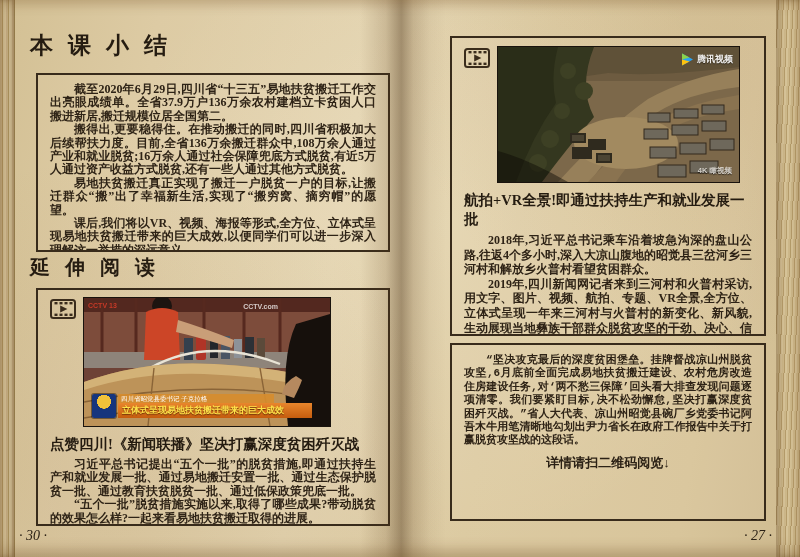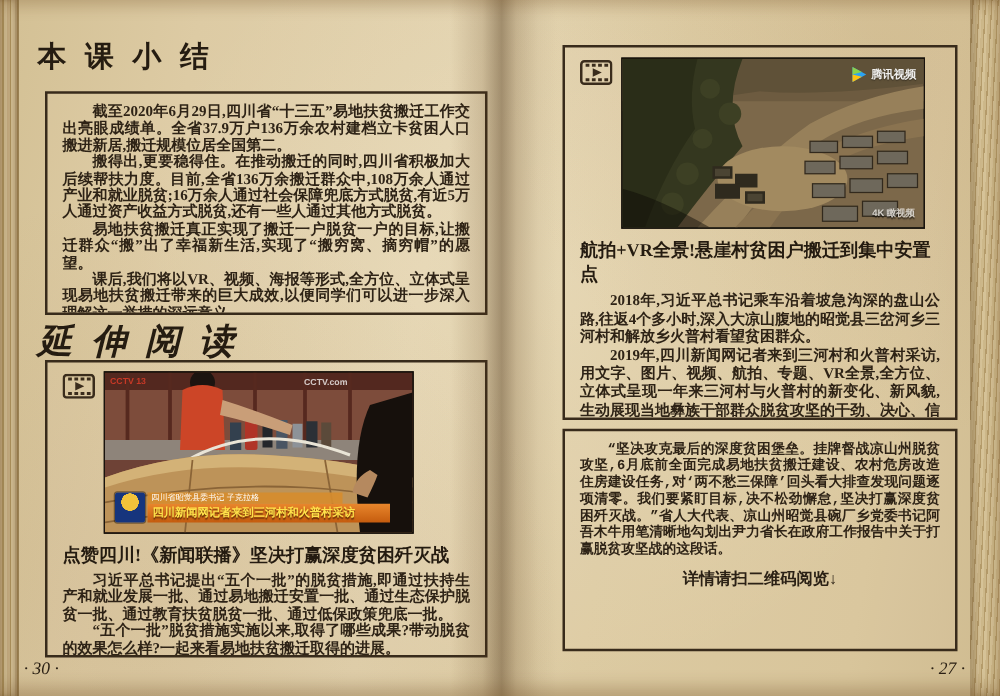--- a/index.html
+++ b/index.html
@@ -24,21 +24,21 @@
   .vignette{position:absolute;inset:0;pointer-events:none;
     box-shadow:inset 0 6px 10px rgba(120,85,40,.25), inset 0 -8px 12px rgba(110,75,35,.30);}
 
   .page{position:absolute;top:0;height:557px;}
   .page-left{left:15px;width:380px;}
   .page-right{left:428px;width:352px;}
 
   .heading{position:absolute;left:0;width:100%;text-align:left;font-weight:bold;
     font-size:23px;letter-spacing:15px;text-indent:15px;color:#251c11;}
   .h-summary{top:30px;}
-  .h-extended{top:254px;font-size:28px;font-style:italic;}
+  .h-extended{top:254px;font-size:20px;}
 
   .box{position:absolute;border:2px solid #382b1b;box-sizing:border-box;
     background:rgba(255,246,220,.06);overflow:hidden;}
   .summary-box{left:21px;top:73px;width:354px;height:179px;padding:8px 12px;}
   .reading-box{left:21px;top:288px;width:354px;height:238px;padding:7px 12px;}
   .feature-box{left:22px;top:36px;width:316px;height:300px;padding:8px 12px;}
   .quote-box{left:22px;top:343px;width:316px;height:178px;padding:9px 12px;}
 
   .body-text{font-size:12px;line-height:13.4px;font-weight:700;margin:0;text-indent:2em;
     text-align:justify;color:#2e2316;}
@@ -161,21 +161,21 @@
               <line x1="176" y1="70" x2="186" y2="128"></line>
             </g>
 
             <path d="M246 16 L212 26 Q196 60 204 128 L246 128 Z" fill="#16100c"></path>
             <path d="M212 78 Q200 84 198 96 L210 100 Q216 88 218 82 Z" fill="#b5895f"></path>
           </svg>
           <span class="wm wm-cctv-l">CCTV 13</span>
           <span class="wm wm-cctv-r">CCTV.com</span>
           <div class="cap-logo"></div>
           <div class="cap-speaker">四川省昭觉县委书记 子克拉格</div>
-          <div class="cap-main">四川新闻网记者来到三河村和火普村采访</div>
+          <div class="cap-main">立体式呈现易地扶贫搬迁带来的巨大成效</div>
         </div>
       </div>
       <p class="box-title">点赞四川!《新闻联播》坚决打赢深度贫困歼灭战</p>
       <p class="body-text">习近平总书记提出“五个一批”的脱贫措施,即通过扶持生产和就业发展一批、通过易地搬迁安置一批、通过生态保护脱贫一批、通过教育扶贫脱贫一批、通过低保政策兜底一批。</p>
       <p class="body-text">“五个一批”脱贫措施实施以来,取得了哪些成果?带动脱贫的效果怎么样?一起来看易地扶贫搬迁取得的进展。</p>
     </div>
 
     <div class="pagenum pn-left">· 30 ·</div>
   </div>
 
@@ -253,21 +253,21 @@
             <svg width="13" height="13" viewBox="0 0 13 13">
               <polygon points="1,0.5 12,6.5 1,12.5" fill="#2ba3f2"></polygon>
               <polygon points="1,0.5 8.5,4.6 1,6.5" fill="#8cd24a"></polygon>
               <polygon points="1,6.5 8.5,8.4 1,12.5" fill="#ffc20e"></polygon>
             </svg>
             <span class="brand-text">腾讯视频</span>
           </div>
           <span class="wm wm-4k">4K 瞰视频</span>
         </div>
       </div>
-      <p class="box-title">航拍+VR全景!悬崖村贫困户搬迁到集中安置点</p>
+      <p class="box-title">航拍+VR全景!即通过扶持生产和就业发展一批</p>
       <p class="body-text">2018年,习近平总书记乘车沿着坡急沟深的盘山公路,往返4个多小时,深入大凉山腹地的昭觉县三岔河乡三河村和解放乡火普村看望贫困群众。</p>
       <p class="body-text">2019年,四川新闻网记者来到三河村和火普村采访,用文字、图片、视频、航拍、专题、VR全景,全方位、立体式呈现一年来三河村与火普村的新变化、新风貌,生动展现当地彝族干部群众脱贫攻坚的干劲、决心、信心。</p>
     </div>
 
     <div class="box quote-box">
       <p class="body-text quote-body">“坚决攻克最后的深度贫困堡垒。挂牌督战凉山州脱贫攻坚,6月底前全面完成易地扶贫搬迁建设、农村危房改造住房建设任务,对‘两不愁三保障’回头看大排查发现问题逐项清零。我们要紧盯目标,决不松劲懈怠,坚决打赢深度贫困歼灭战。”省人大代表、凉山州昭觉县碗厂乡党委书记阿吾木牛用笔清晰地勾划出尹力省长在政府工作报告中关于打赢脱贫攻坚战的这段话。</p>
       <div class="quote-footer">详情请扫二维码阅览↓</div>
     </div>
 
     <div class="pagenum pn-right">· 27 ·</div>

